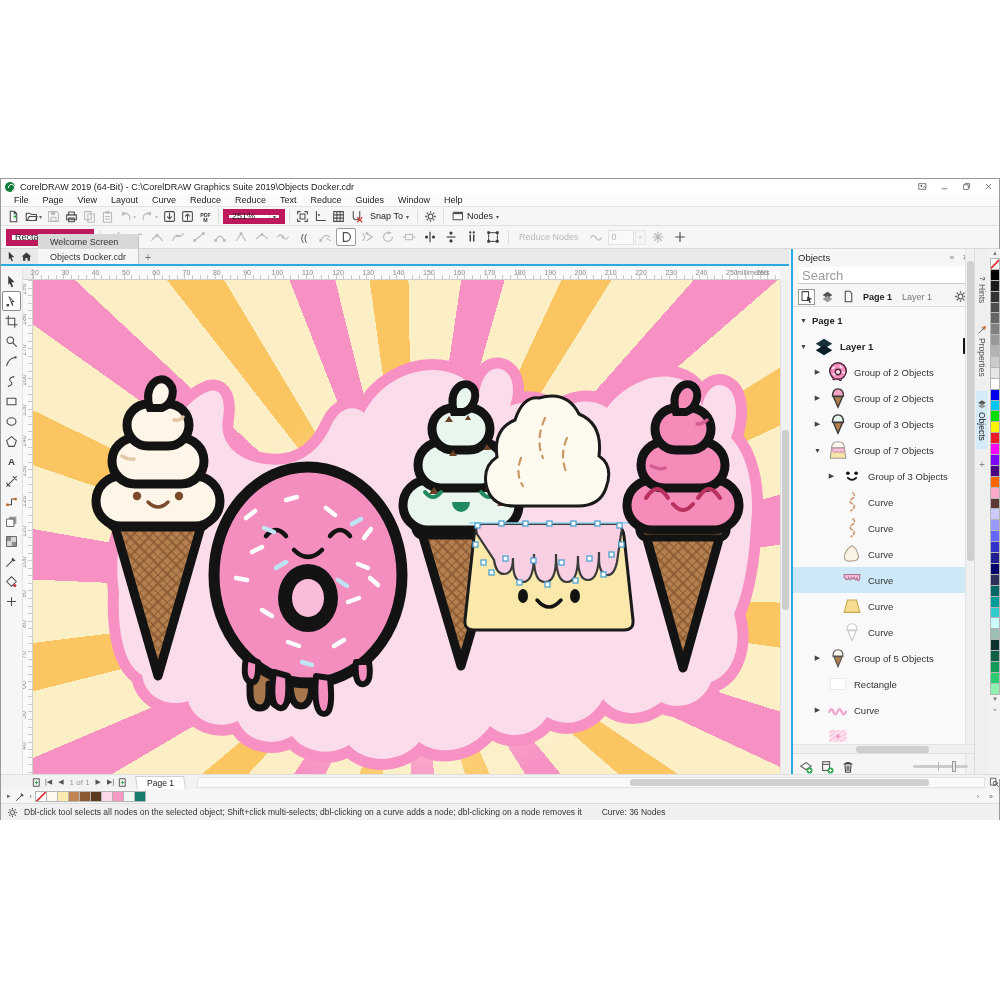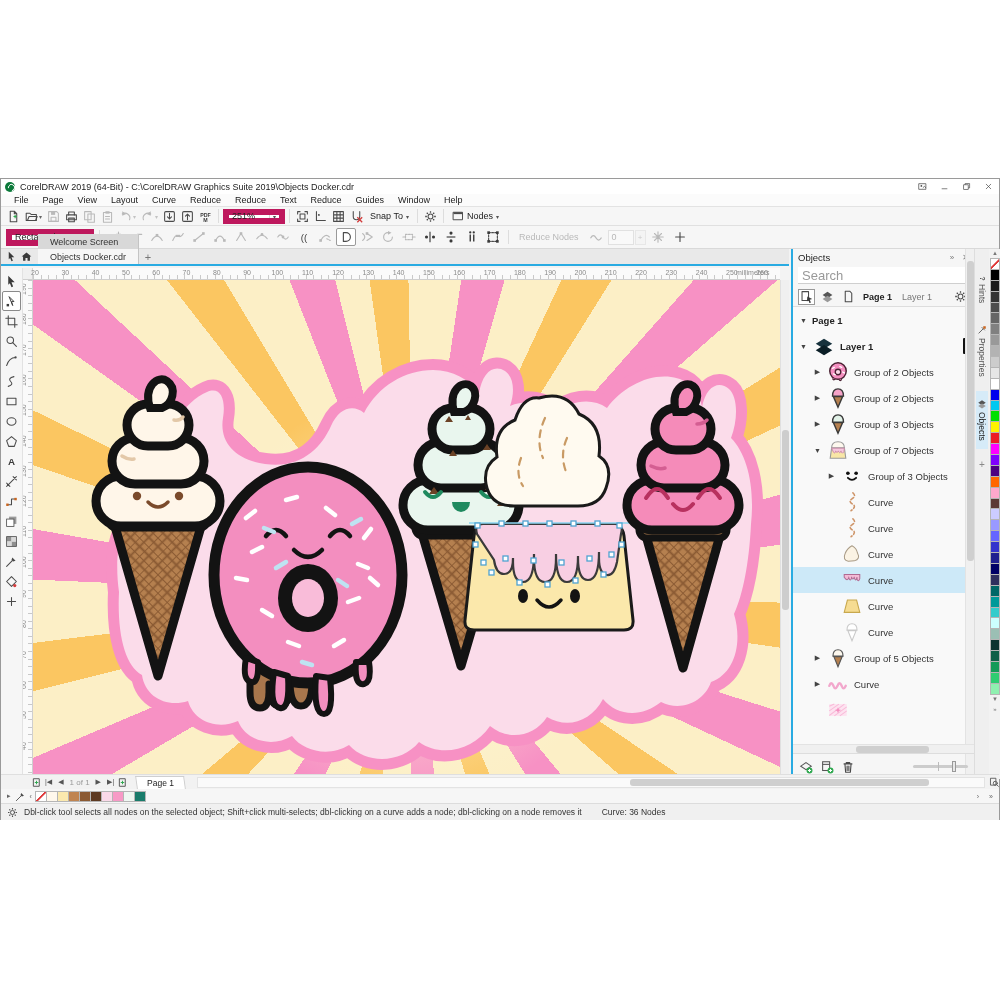--- a/index.html
+++ b/index.html
@@ -1287,20 +1287,31 @@
 
         </div>
         <div class="trow" style="padding-left: 20px;">
           <span class="arr">▶</span>
           <span class="thumb">
             <svg viewBox="0 0 24 24">
               <use href="#t-conesmall"></use>
             </svg>
           </span>
           <span class="tlabel">Group of 5 Objects</span>
+          <span class="spacer"></span>
+
+        </div>
+        <div class="trow" style="padding-left: 20px;">
+          <span class="arr"></span>
+          <span class="thumb">
+            <svg viewBox="0 0 24 24">
+              <use href="#t-rect"></use>
+            </svg>
+          </span>
+          <span class="tlabel">Rectangle</span>
           <span class="spacer"></span>
 
         </div>
         <div class="trow" style="padding-left: 20px;">
           <span class="arr">▶</span>
           <span class="thumb">
             <svg viewBox="0 0 24 24">
               <use href="#t-pinksquiggle"></use>
             </svg>
           </span>

